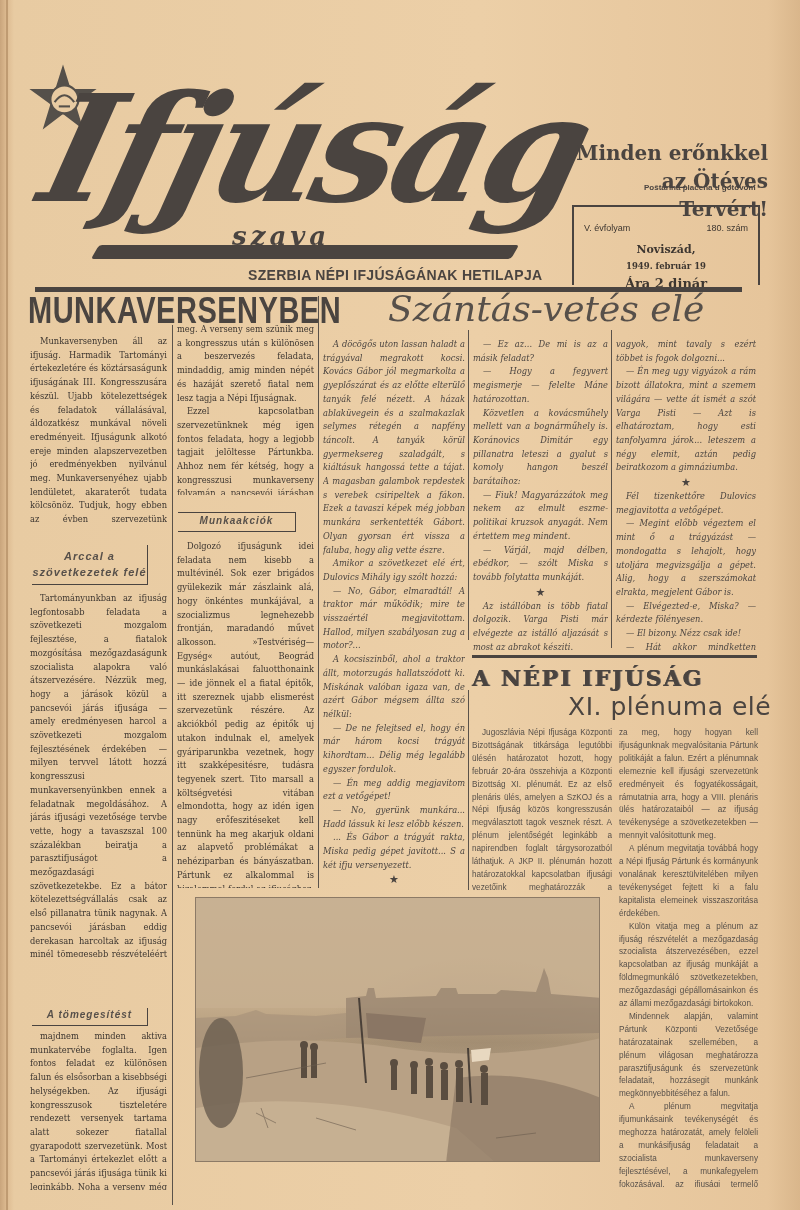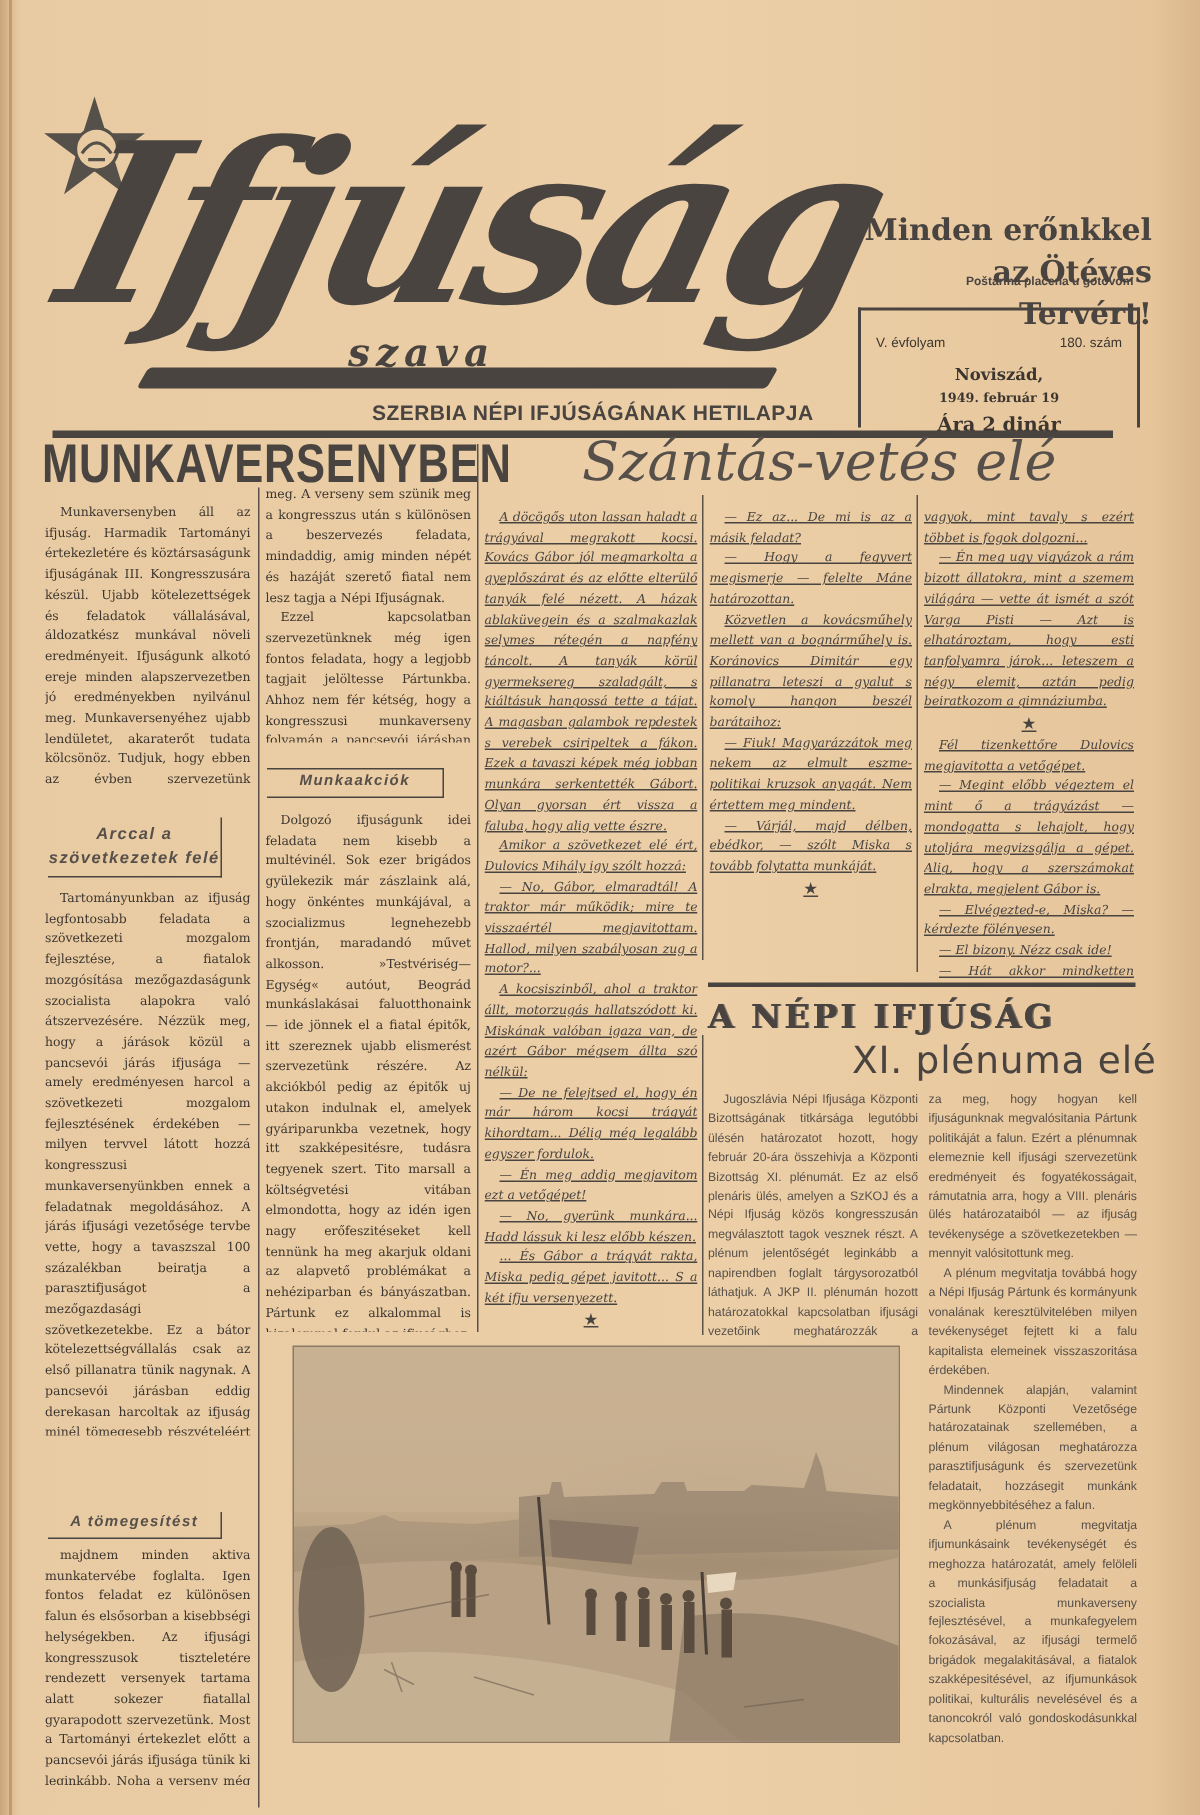--- a/index.html
+++ b/index.html
@@ -79,21 +79,21 @@
     font-family: "Liberation Sans", sans-serif; font-style: italic; font-weight: bold;
     color: #57504a; text-align: center; letter-spacing: 1px;
   }
 
   
   .col {
     position: absolute; font-size: 8.3px; line-height: 13.7px; text-align: justify;
     color: #3d3630; hyphens: auto; overflow: hidden;
   }
   .col p { text-indent: 10px; }
-  .col.it { font-style: italic; color: #4a4440; text-decoration: underline; }
+  .col.it { font-style: italic; color: #4a4440; }
   .col.sans { font-family: "Liberation Sans", sans-serif; font-size: 8.2px; line-height: 12.9px; color: #57504a; }
   .star-sep { text-align: center; font-style: normal; font-size: 11px; line-height: 15px; }
 
   .hr-thick { position: absolute; height: 3px; background: #4a4440; }
   .h-nepi {
     position: absolute; left: 472px; top: 665px;
     font-family: "DejaVu Serif", serif; font-weight: bold; font-size: 22px;
     letter-spacing: 2px; color: #4a4440;
     text-shadow: 0 0 0 #4a4440, 1px 0 0 #7a7068;
     text-align: center;
@@ -201,20 +201,21 @@
 
   </div>
 
   <div class="col it" style="left:473px; top:338px; width:135px; height:312px;">
     <p>— Ez az... De mi is az a másik feladat?</p>
     <p>— Hogy a fegyvert megismerje — felelte Máne határozottan.</p>
     <p>Közvetlen a kovácsműhely mellett van a bognárműhely is. Koránovics Dimitár egy pillanatra leteszi a gyalut s komoly hangon beszél barátaihoz:</p>
     <p>— Fiuk! Magyarázzátok meg nekem az elmult eszme-politikai kruzsok anyagát. Nem értettem meg mindent.</p>
     <p>— Várjál, majd délben, ebédkor, — szólt Miska s tovább folytatta munkáját.</p>
     <div class="star-sep">★</div>
+    <p>Az istállóban is több fiatal dolgozik. Varga Pisti már elvégezte az istálló aljazását s most az abrakot késziti.</p>
 
   </div>
 
   <div class="col it" style="left:616px; top:338px; width:140px; height:320px;">
     <p style="text-indent:0">vagyok, mint tavaly s ezért többet is fogok dolgozni...</p>
     <p>— Én meg ugy vigyázok a rám bizott állatokra, mint a szemem világára — vette át ismét a szót Varga Pisti — Azt is elhatároztam, hogy esti tanfolyamra járok... leteszem a négy elemit, aztán pedig beiratkozom a gimnáziumba.</p>
     <div class="star-sep">★</div>
     <p>Fél tizenkettőre Dulovics megjavitotta a vetőgépet.</p>
     <p>— Megint előbb végeztem el mint ő a trágyázást — mondogatta s lehajolt, hogy utoljára megvizsgálja a gépet. Alig, hogy a szerszámokat elrakta, megjelent Gábor is.</p>
     <p>— Elvégezted-e, Miska? — kérdezte fölényesen.</p>
@@ -229,20 +230,21 @@
   <div class="h-plenum">XI. plénuma elé</div>
 
   <div class="col sans" style="left:472px; top:727px; width:140px; height:165px;">
     <p>Jugoszlávia Népi Ifjusága Központi Bizottságának titkársága legutóbbi ülésén határozatot hozott, hogy február 20-ára összehivja a Központi Bizottság XI. plénumát. Ez az első plenáris ülés, amelyen a SzKOJ és a Népi Ifjuság közös kongresszusán megválasztott tagok vesznek részt. A plénum jelentőségét leginkább a napirendben foglalt tárgysorozatból láthatjuk. A JKP II. plénumán hozott határozatokkal kapcsolatban ifjusági vezetőink meghatározzák a parasztifjuság feladatait, továbbá a Népi Ifjuság feladatait ebben a tervévben, a Központi Bizottság költségvetését, valamint a világ ifjuságának kongresszusáról és fesztiváljáról tárgyalnak.</p>
 
   </div>
 
   <div class="col sans" style="left:619px; top:727px; width:139px; height:460px;">
     <p style="text-indent:0">za meg, hogy hogyan kell ifjuságunknak megvalósitania Pártunk politikáját a falun. Ezért a plénumnak elemeznie kell ifjusági szervezetünk eredményeit és fogyatékosságait, rámutatnia arra, hogy a VIII. plenáris ülés határozataiból — az ifjuság tevékenysége a szövetkezetekben — mennyit valósitottunk meg.</p>
     <p>A plénum megvitatja továbbá hogy a Népi Ifjuság Pártunk és kormányunk vonalának keresztülvitelében milyen tevékenységet fejtett ki a falu kapitalista elemeinek visszaszoritása érdekében.</p>
+    <p>Külön vitatja meg a plénum az ifjuság részvételét a mezőgazdaság szocialista átszervezésében, ezzel kapcsolatban az ifjuság munkáját a földmegmunkáló szövetkezetekben, mezőgazdasági gépállomásainkon és az állami mezőgazdasági birtokokon.</p>
     <p>Mindennek alapján, valamint Pártunk Központi Vezetősége határozatainak szellemében, a plénum világosan meghatározza parasztifjuságunk és szervezetünk feladatait, hozzásegit munkánk megkönnyebbitéséhez a falun.</p>
     <p>A plénum megvitatja ifjumunkásaink tevékenységét és meghozza határozatát, amely felöleli a munkásifjuság feladatait a szocialista munkaverseny fejlesztésével, a munkafegyelem fokozásával, az ifjusági termelő brigádok megalakitásával, a fiatalok szakképesitésével, az ifjumunkások politikai, kulturális nevelésével és a tanoncokról való gondoskodásunkkal kapcsolatban.</p>
 
   </div>
 
   <div class="illustration" title="Ifjúsági brigád zászlókkal, háttérben a város">
     <svg width="405" height="265" viewBox="0 0 405 265">
 
       <rect x="0" y="0" width="405" height="110" fill="#c8b192" opacity="0.6"></rect>
 

